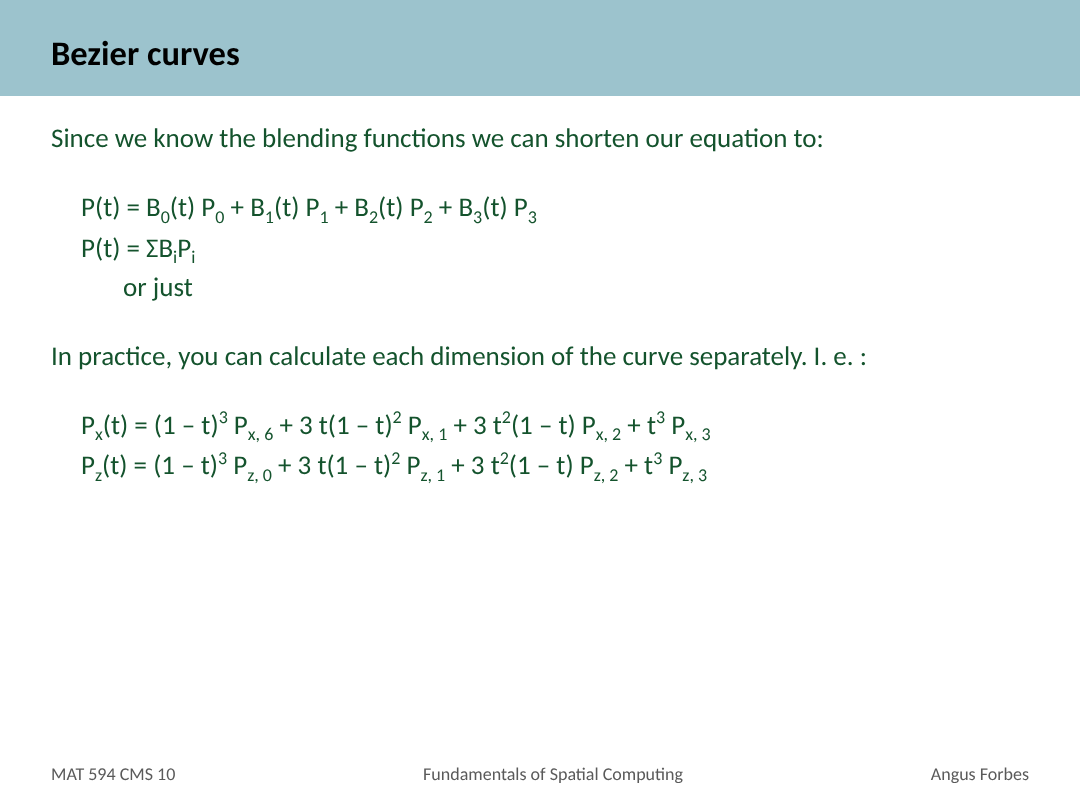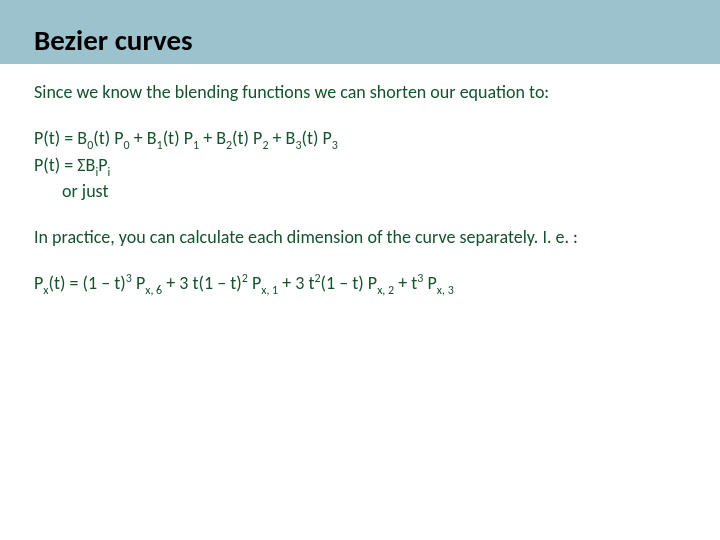--- a/index.html
+++ b/index.html
@@ -9,35 +9,35 @@
     background: #9cc3cd;
     width: 100%;
     height: 64px;
     position: absolute;
     top: 0; left: 0;
   }
   .title-text {
     position: absolute;
     top: 22px;
     left: 34px;
-    font-size: 29px;
+    font-size: 23px;
     font-weight: 700;
     color: #000;
   }
   .body {
     position: absolute;
     top: 80px;
     left: 34px;
     right: 34px;
     font-size: 18px;
     color: #14532d;
     line-height: 1.35;
   }
   .para { margin-bottom: 22px; }
-  .eq-block { margin-bottom: 22px; font-size: 18px; }
+  .eq-block { margin-bottom: 22px; font-size: 18px; margin-left: 20px; }
   .eq-line { margin-bottom: 2px; }
   .indent { padding-left: 28px; }
   .sub { font-size: 12px; vertical-align: sub; line-height: 0; }
   .sup { font-size: 12px; vertical-align: super; line-height: 0; }
   .footer {
     position: absolute;
     bottom: 16px;
     left: 34px;
     right: 34px;
     display: flex;
@@ -64,17 +64,23 @@
       <div class="eq-line">
         <span>P(t) = ΣB</span><span class="sub">i</span><span>P</span><span class="sub">i</span>
       </div>
       <div class="eq-line indent">or just</div>
     </div>
 
     <div class="para">In practice, you can calculate each dimension of the curve separately. I. e. :</div>
 
     <div class="eq-block" id="eq2">
         <div class="eq-line">P<span class="sub">x</span>(t) = (1 – t)<span class="sup">3</span> P<span class="sub">x, 6</span> + 3 t(1 – t)<span class="sup">2</span> P<span class="sub">x, 1</span> + 3 t<span class="sup">2</span>(1 – t) P<span class="sub">x, 2</span> + t<span class="sup">3</span> P<span class="sub">x, 3</span></div>
+        <div class="eq-line">P<span class="sub">z</span>(t) = (1 – t)<span class="sup">3</span> P<span class="sub">z, 0</span> + 3 t(1 – t)<span class="sup">2</span> P<span class="sub">z, 1</span> + 3 t<span class="sup">2</span>(1 – t) P<span class="sub">z, 2</span> + t<span class="sup">3</span> P<span class="sub">z, 3</span></div>
       </div>
 
   </div>
 
+  <div class="footer">
+    <span>MAT 594 CMS 10</span>
+    <span>Fundamentals of Spatial Computing</span>
+    <span>Angus Forbes</span>
+  </div>
 </div>
 
 </body></html>

